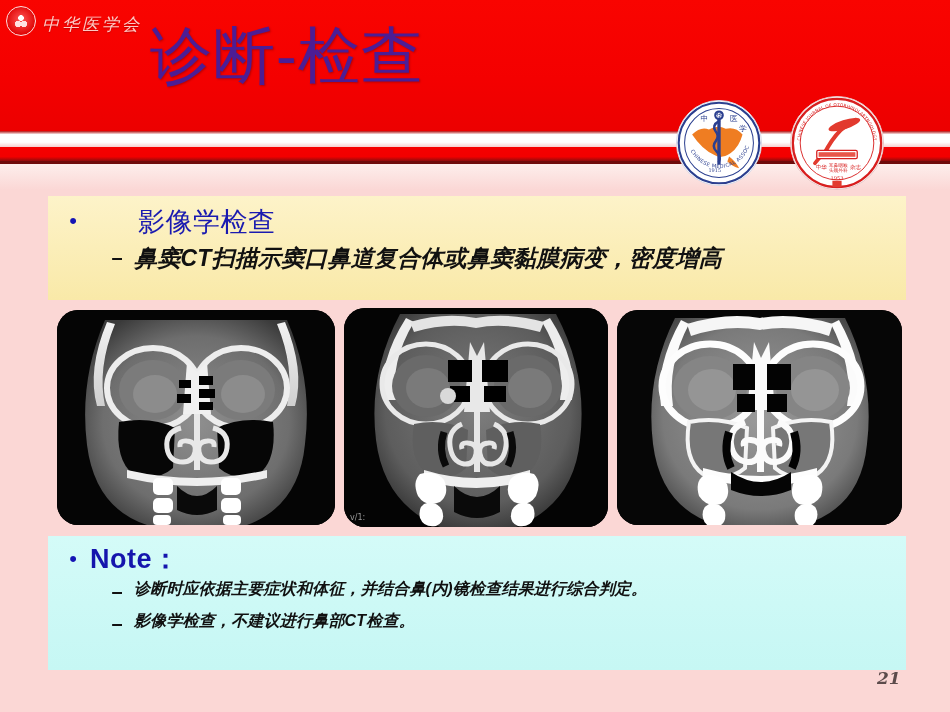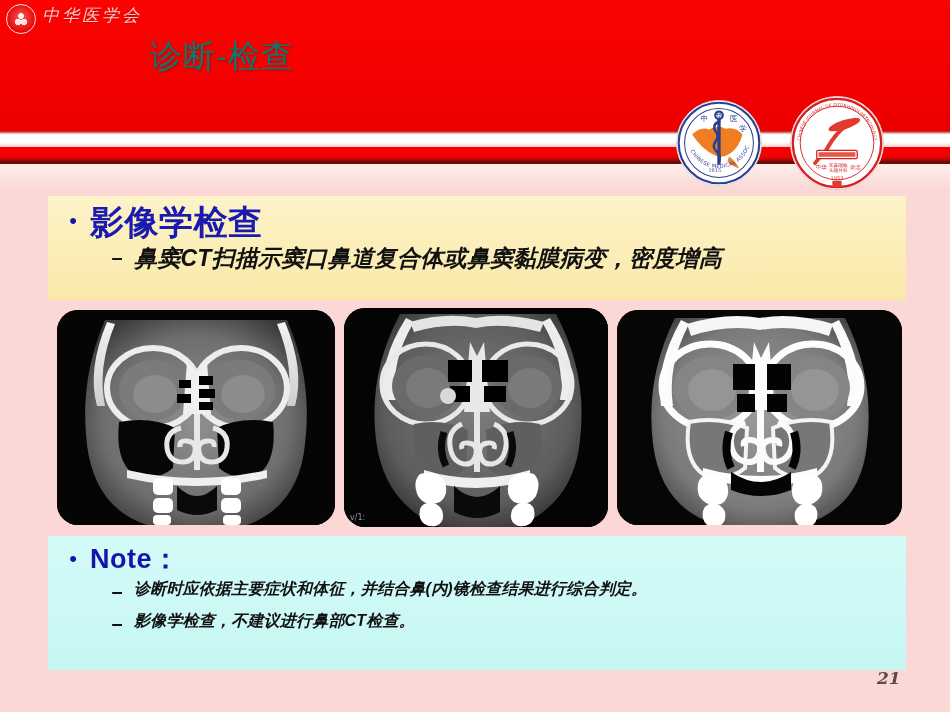--- a/index.html
+++ b/index.html
@@ -48,36 +48,36 @@
   .header-fade {
     position: absolute;
     left: 0; top: 164px;
     width: 950px; height: 26px;
     background: linear-gradient(180deg,#fdeeec 0%, #fbd7d5 100%);
   }
 
   .slide-title {
     position: absolute;
     left: 150px; top: 26px;
-    font-size: 32px;
+    font-size: 62px;
     line-height: 60px;
-    color: #0f766e;
+    color: #4c1d95;
     font-weight: 400;
     letter-spacing: 1px;
     text-shadow: 1px 1px 2px rgba(120,0,0,.45);
     white-space: nowrap;
   }
 
   
   .cma-mark {
     position: absolute;
     left: 6px; top: 4px;
     width: 150px; height: 32px;
     display: flex;
-    align-items: flex-start;
+    align-items: flex-end;
     gap: 6px;
   }
   .cma-seal {
     width: 28px; height: 28px;
     border-radius: 50%;
     border: 1.5px solid #ffdede;
     background: radial-gradient(circle at 50% 45%, #ff5757 0%, #e00606 70%, #c40000 100%);
     position: relative;
     flex: 0 0 auto;
   }
@@ -147,25 +147,26 @@
   }
   .bullet-dot {
     color: #1414b4;
     font-size: 22px;
     line-height: 34px;
     width: 34px;
     text-align: center;
     flex: 0 0 auto;
   }
   .lvl1-text {
-    font-size: 34px;
+    font-size: 27px;
     line-height: 36px;
     color: #1a1ab0;
-    font-weight: 700;
+    font-weight: 400;
     letter-spacing: .5px;
+    margin-left: 48px;
   }
   .note-title {
     font-size: 27px;
     line-height: 34px;
     color: #1515ad;
     font-weight: 700;
     letter-spacing: .5px;
   }
 
   .sub-row {

